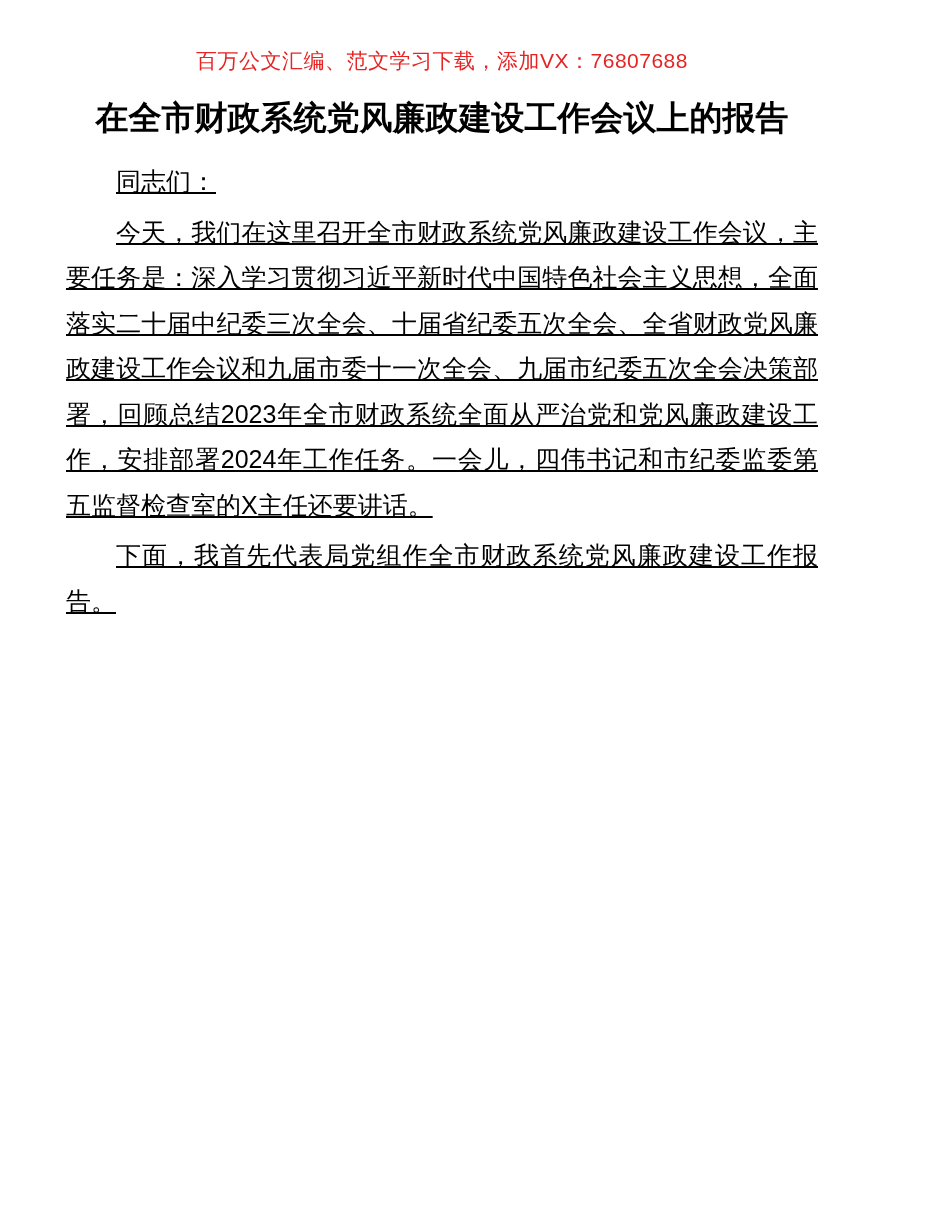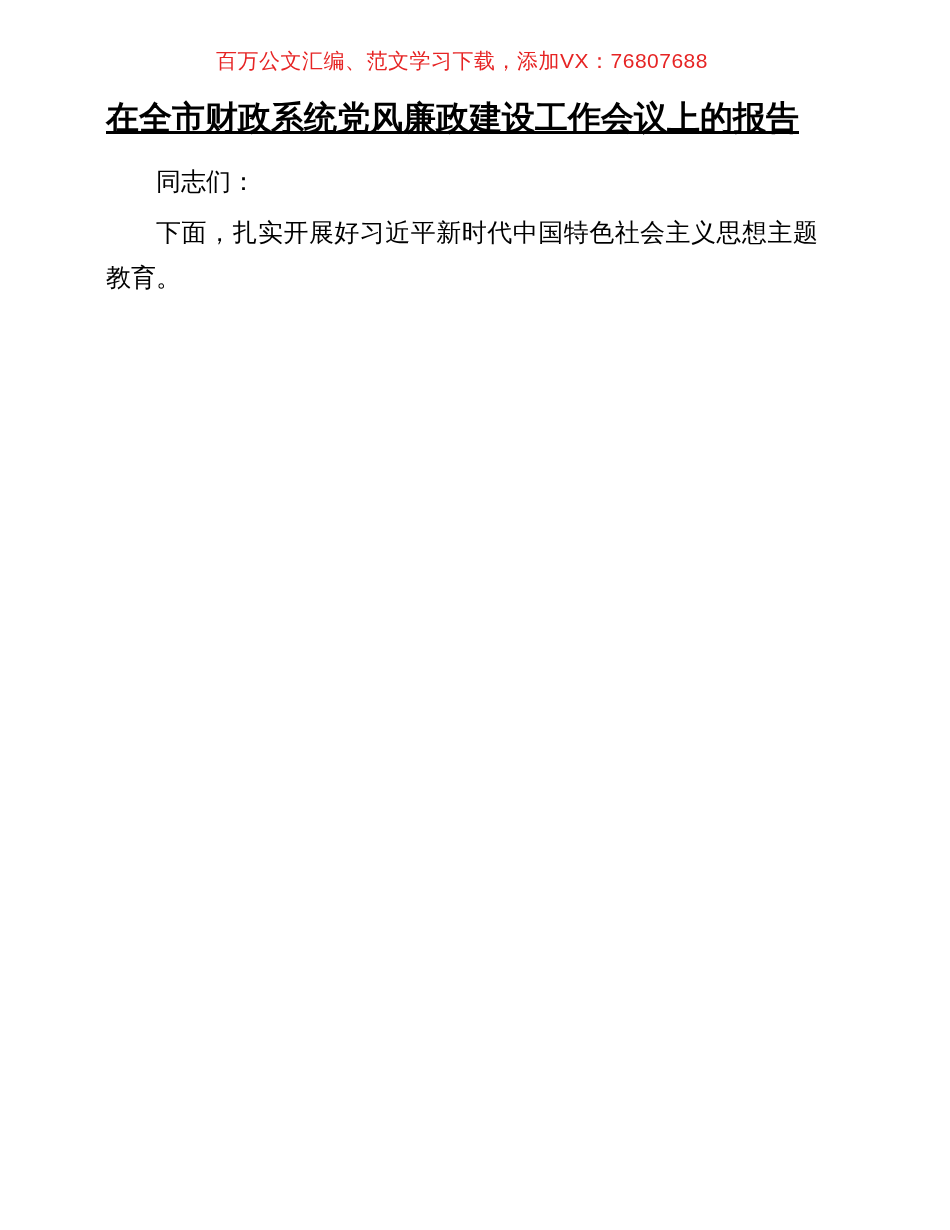--- a/index.html
+++ b/index.html
@@ -13,55 +13,57 @@
     padding: 0;
     background: #ffffff;
   }
   .page {
     position: relative;
     width: 950px;
     height: 1230px;
     background: var(--page-bg);
     color: var(--text-color);
     font-family: "Liberation Sans", sans-serif;
-    padding: 46px 132px 0 106px;
+    padding: 46px 132px 0 66px;
     overflow: hidden;
   }
   .banner {
     color: var(--banner-red);
     text-align: center;
     font-size: 21px;
     line-height: 30px;
     letter-spacing: 0.5px;
     white-space: nowrap;
   }
   .doc-title {
     font-size: 33px;
     font-weight: 700;
+    text-align: center;
     line-height: 49px;
     margin: 17px 0 17px 0;
     color: var(--text-color);
-    text-decoration: underline;
   }
   .doc-body p {
     font-size: 25px;
     line-height: 45.5px;
     text-align: justify;
     text-justify: inter-ideograph;
     text-indent: 2em;
     margin: 0 0 5px 0;
     color: var(--text-color);
     word-break: break-all;
+    text-decoration: underline;
   }
 </style>
 </head>
 <body>
 
 <div class="page">
   <div class="banner">百万公文汇编、范文学习下载，添加VX：76807688</div>
 
   <h1 class="doc-title">在全市财政系统党风廉政建设工作会议上的报告</h1>
 
   <div class="doc-body">
       <p>同志们：</p>
-      <p>下面，扎实开展好习近平新时代中国特色社会主义思想主题教育。</p>
+      <p>今天，我们在这里召开全市财政系统党风廉政建设工作会议，主要任务是：深入学习贯彻习近平新时代中国特色社会主义思想，全面落实二十届中纪委三次全会、十届省纪委五次全会、全省财政党风廉政建设工作会议和九届市委十一次全会、九届市纪委五次全会决策部署，回顾总结2023年全市财政系统全面从严治党和党风廉政建设工作，安排部署2024年工作任务。一会儿，四伟书记和市纪委监委第五监督检查室的X主任还要讲话。</p>
+      <p>下面，我首先代表局党组作全市财政系统党风廉政建设工作报告。</p>
     </div>
 </div>
 
 </body></html>

